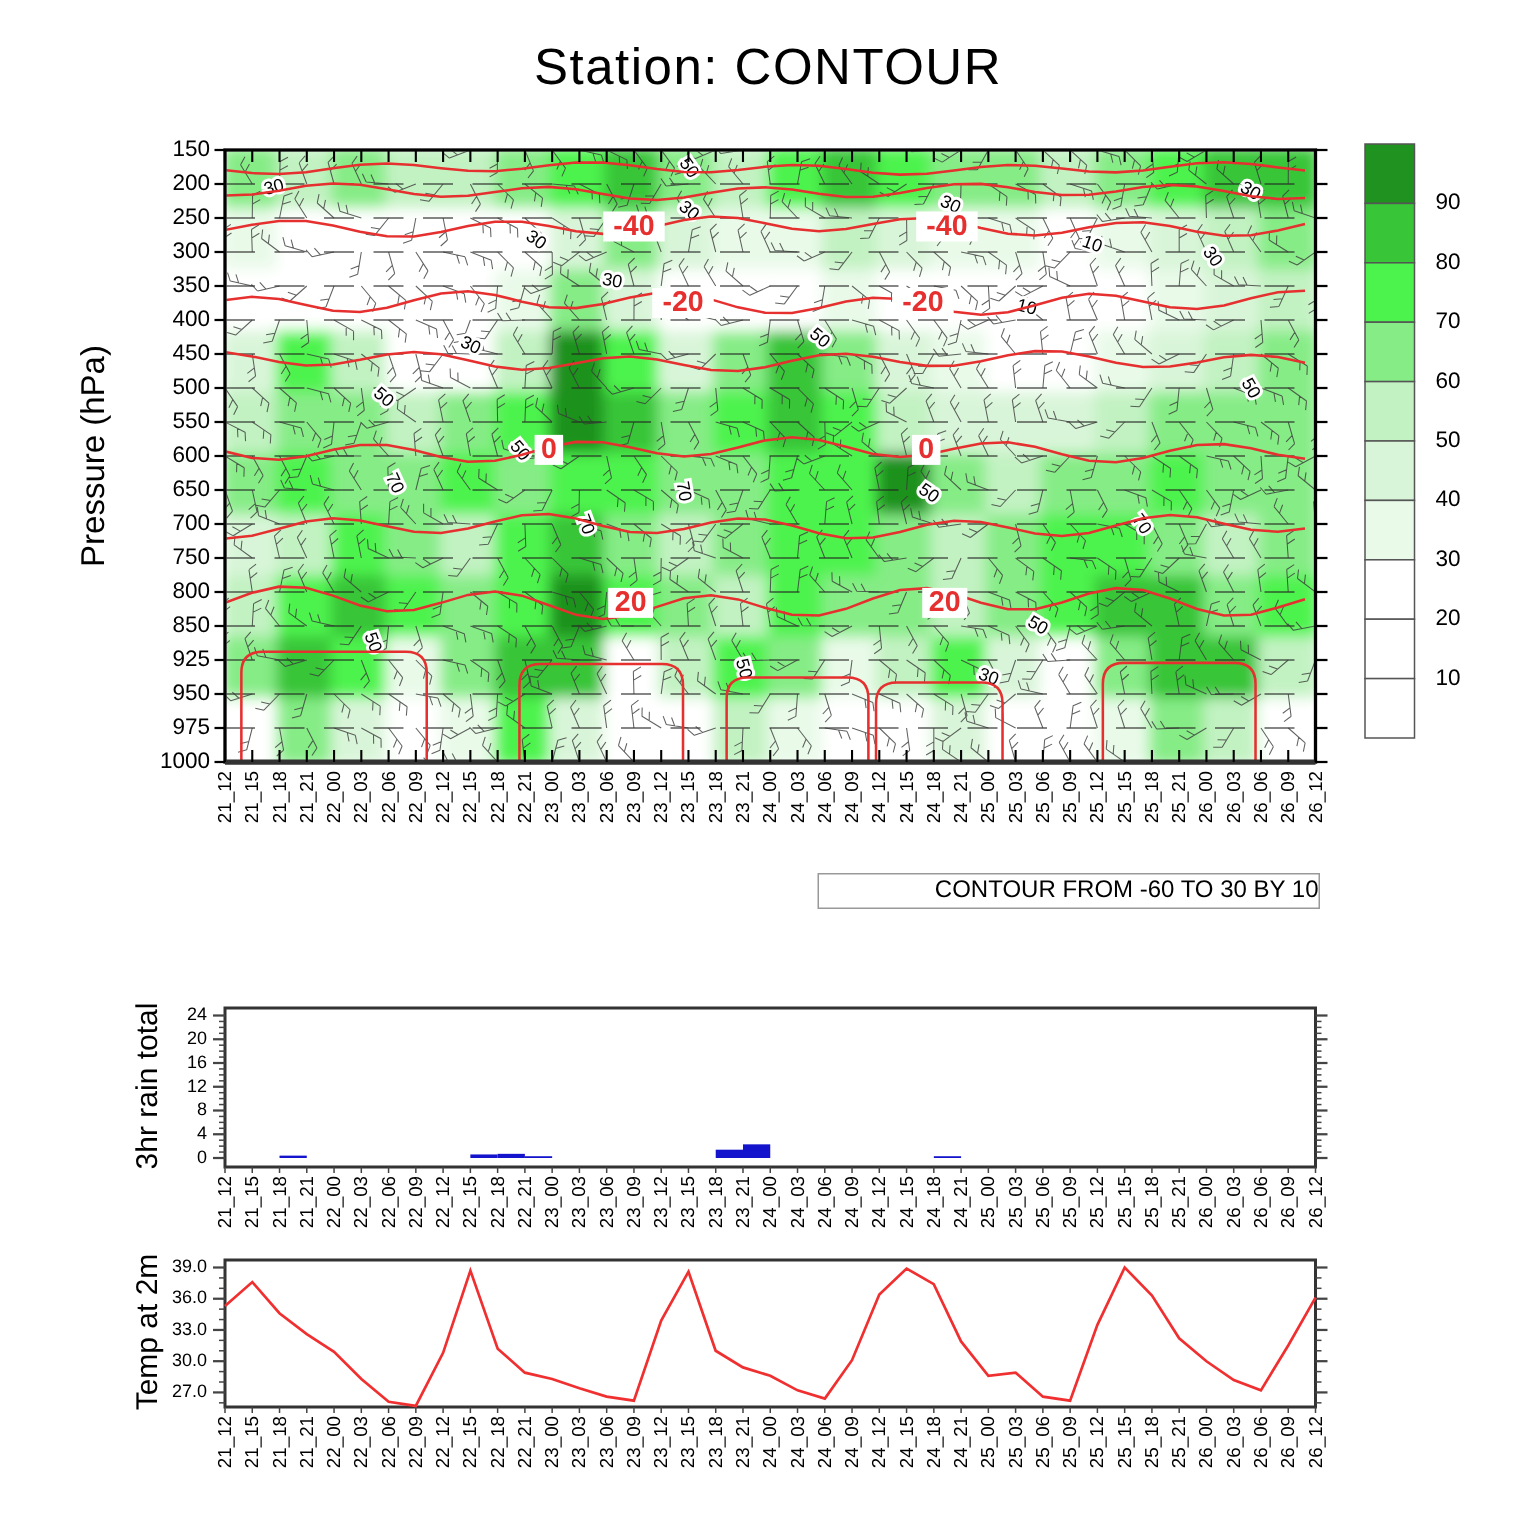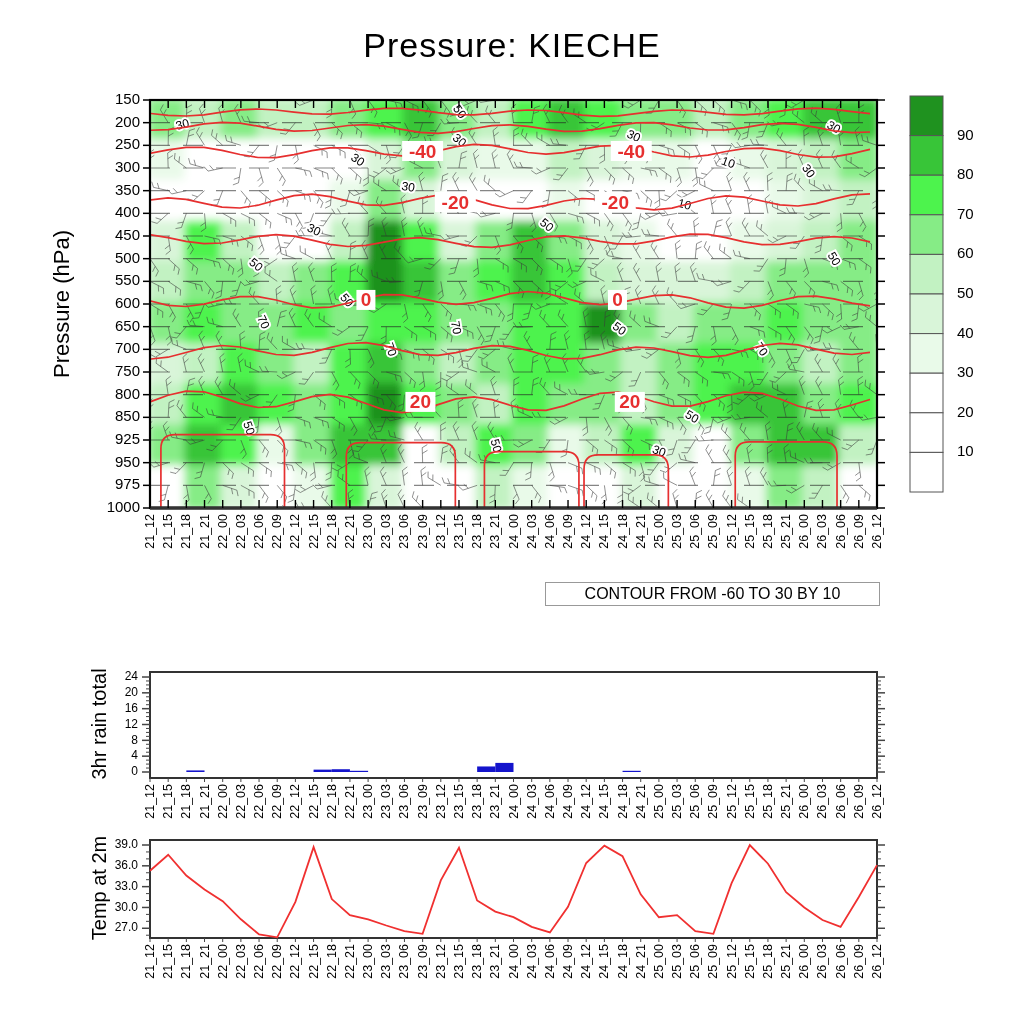--- a/index.html
+++ b/index.html
@@ -7,21 +7,21 @@
           font-family:"Liberation Sans","DejaVu Sans",sans-serif;overflow:hidden;}
   #fig-title{position:absolute;left:0;top:26px;width:100%;text-align:center;
              font-size:34px;color:#000;letter-spacing:1px;}
   .vlabel{position:absolute;transform:translate(-50%,-50%) rotate(-90deg);
           white-space:nowrap;color:#000;}
   #ylabel-main{left:62px;top:304px;font-size:22px;}
   #ylabel-rain{left:99px;top:724px;font-size:20px;}
   #ylabel-temp{left:99px;top:888px;font-size:20px;}
   #contour-note{position:absolute;left:545px;top:582px;width:333px;height:22px;
                 border:1px solid #999;background:#fff;font-size:16px;color:#000;
-                text-align:center;line-height:22px;}
+                text-align:right;line-height:22px;}
   svg{position:absolute;left:0;top:0;}
 </style>
 </head>
 <body>
 
 <div id="canvas">
   <svg id="plot" width="1024" height="1024">
       <defs>
         <clipPath id="mclip">
           <rect x="151" y="101" width="725" height="406"></rect>
@@ -793,18 +793,18 @@
         <text x="0" y="0" font-family="Liberation Sans, DejaVu Sans, sans-serif" fill="#000" transform="translate(753.775,944) rotate(-90)" font-size="12.5" text-anchor="end">25_15</text>
         <text x="0" y="0" font-family="Liberation Sans, DejaVu Sans, sans-serif" fill="#000" transform="translate(771.95,944) rotate(-90)" font-size="12.5" text-anchor="end">25_18</text>
         <text x="0" y="0" font-family="Liberation Sans, DejaVu Sans, sans-serif" fill="#000" transform="translate(790.125,944) rotate(-90)" font-size="12.5" text-anchor="end">25_21</text>
         <text x="0" y="0" font-family="Liberation Sans, DejaVu Sans, sans-serif" fill="#000" transform="translate(808.3,944) rotate(-90)" font-size="12.5" text-anchor="end">26_00</text>
         <text x="0" y="0" font-family="Liberation Sans, DejaVu Sans, sans-serif" fill="#000" transform="translate(826.475,944) rotate(-90)" font-size="12.5" text-anchor="end">26_03</text>
         <text x="0" y="0" font-family="Liberation Sans, DejaVu Sans, sans-serif" fill="#000" transform="translate(844.65,944) rotate(-90)" font-size="12.5" text-anchor="end">26_06</text>
         <text x="0" y="0" font-family="Liberation Sans, DejaVu Sans, sans-serif" fill="#000" transform="translate(862.825,944) rotate(-90)" font-size="12.5" text-anchor="end">26_09</text>
         <text x="0" y="0" font-family="Liberation Sans, DejaVu Sans, sans-serif" fill="#000" transform="translate(881,944) rotate(-90)" font-size="12.5" text-anchor="end">26_12</text>
       </g>
     </svg>
-  <div id="fig-title">Pressure: KIECHE</div>
+  <div id="fig-title">Station: CONTOUR</div>
   <div id="ylabel-main" class="vlabel">Pressure (hPa)</div>
   <div id="ylabel-rain" class="vlabel">3hr rain total</div>
   <div id="ylabel-temp" class="vlabel">Temp at 2m</div>
   <div id="contour-note">CONTOUR FROM -60 TO 30 BY 10</div>
 </div>
 
 </body></html>

